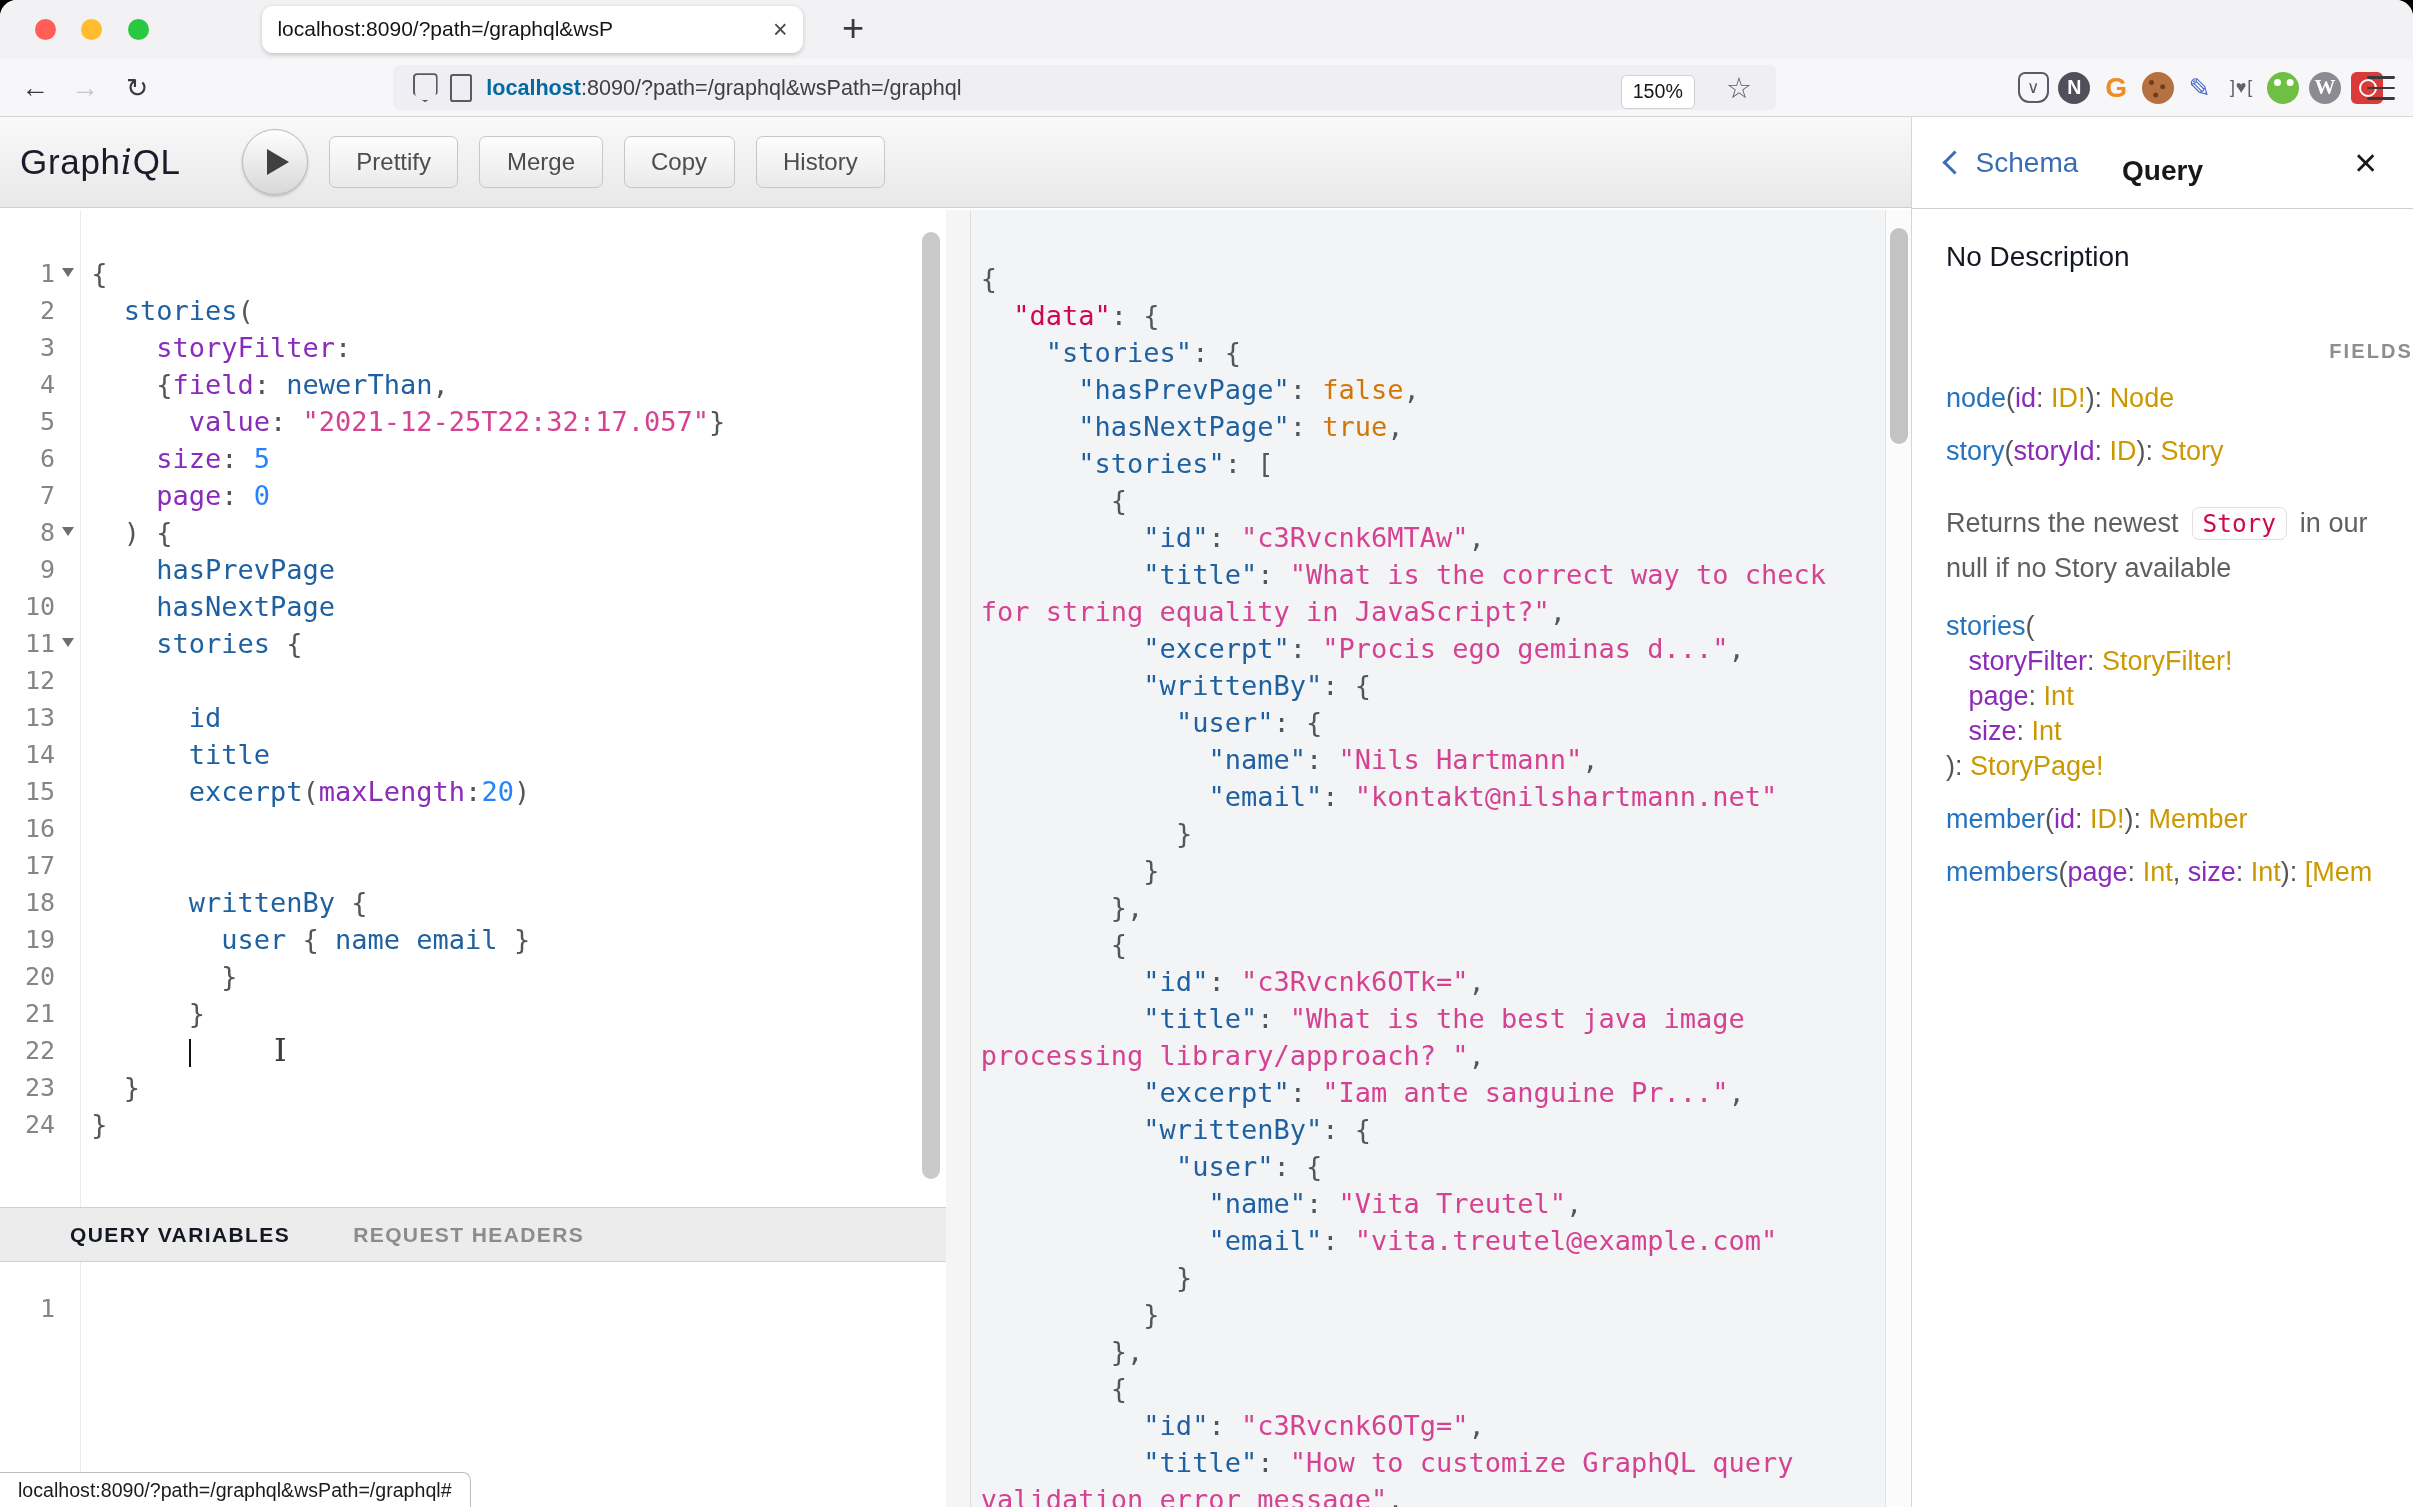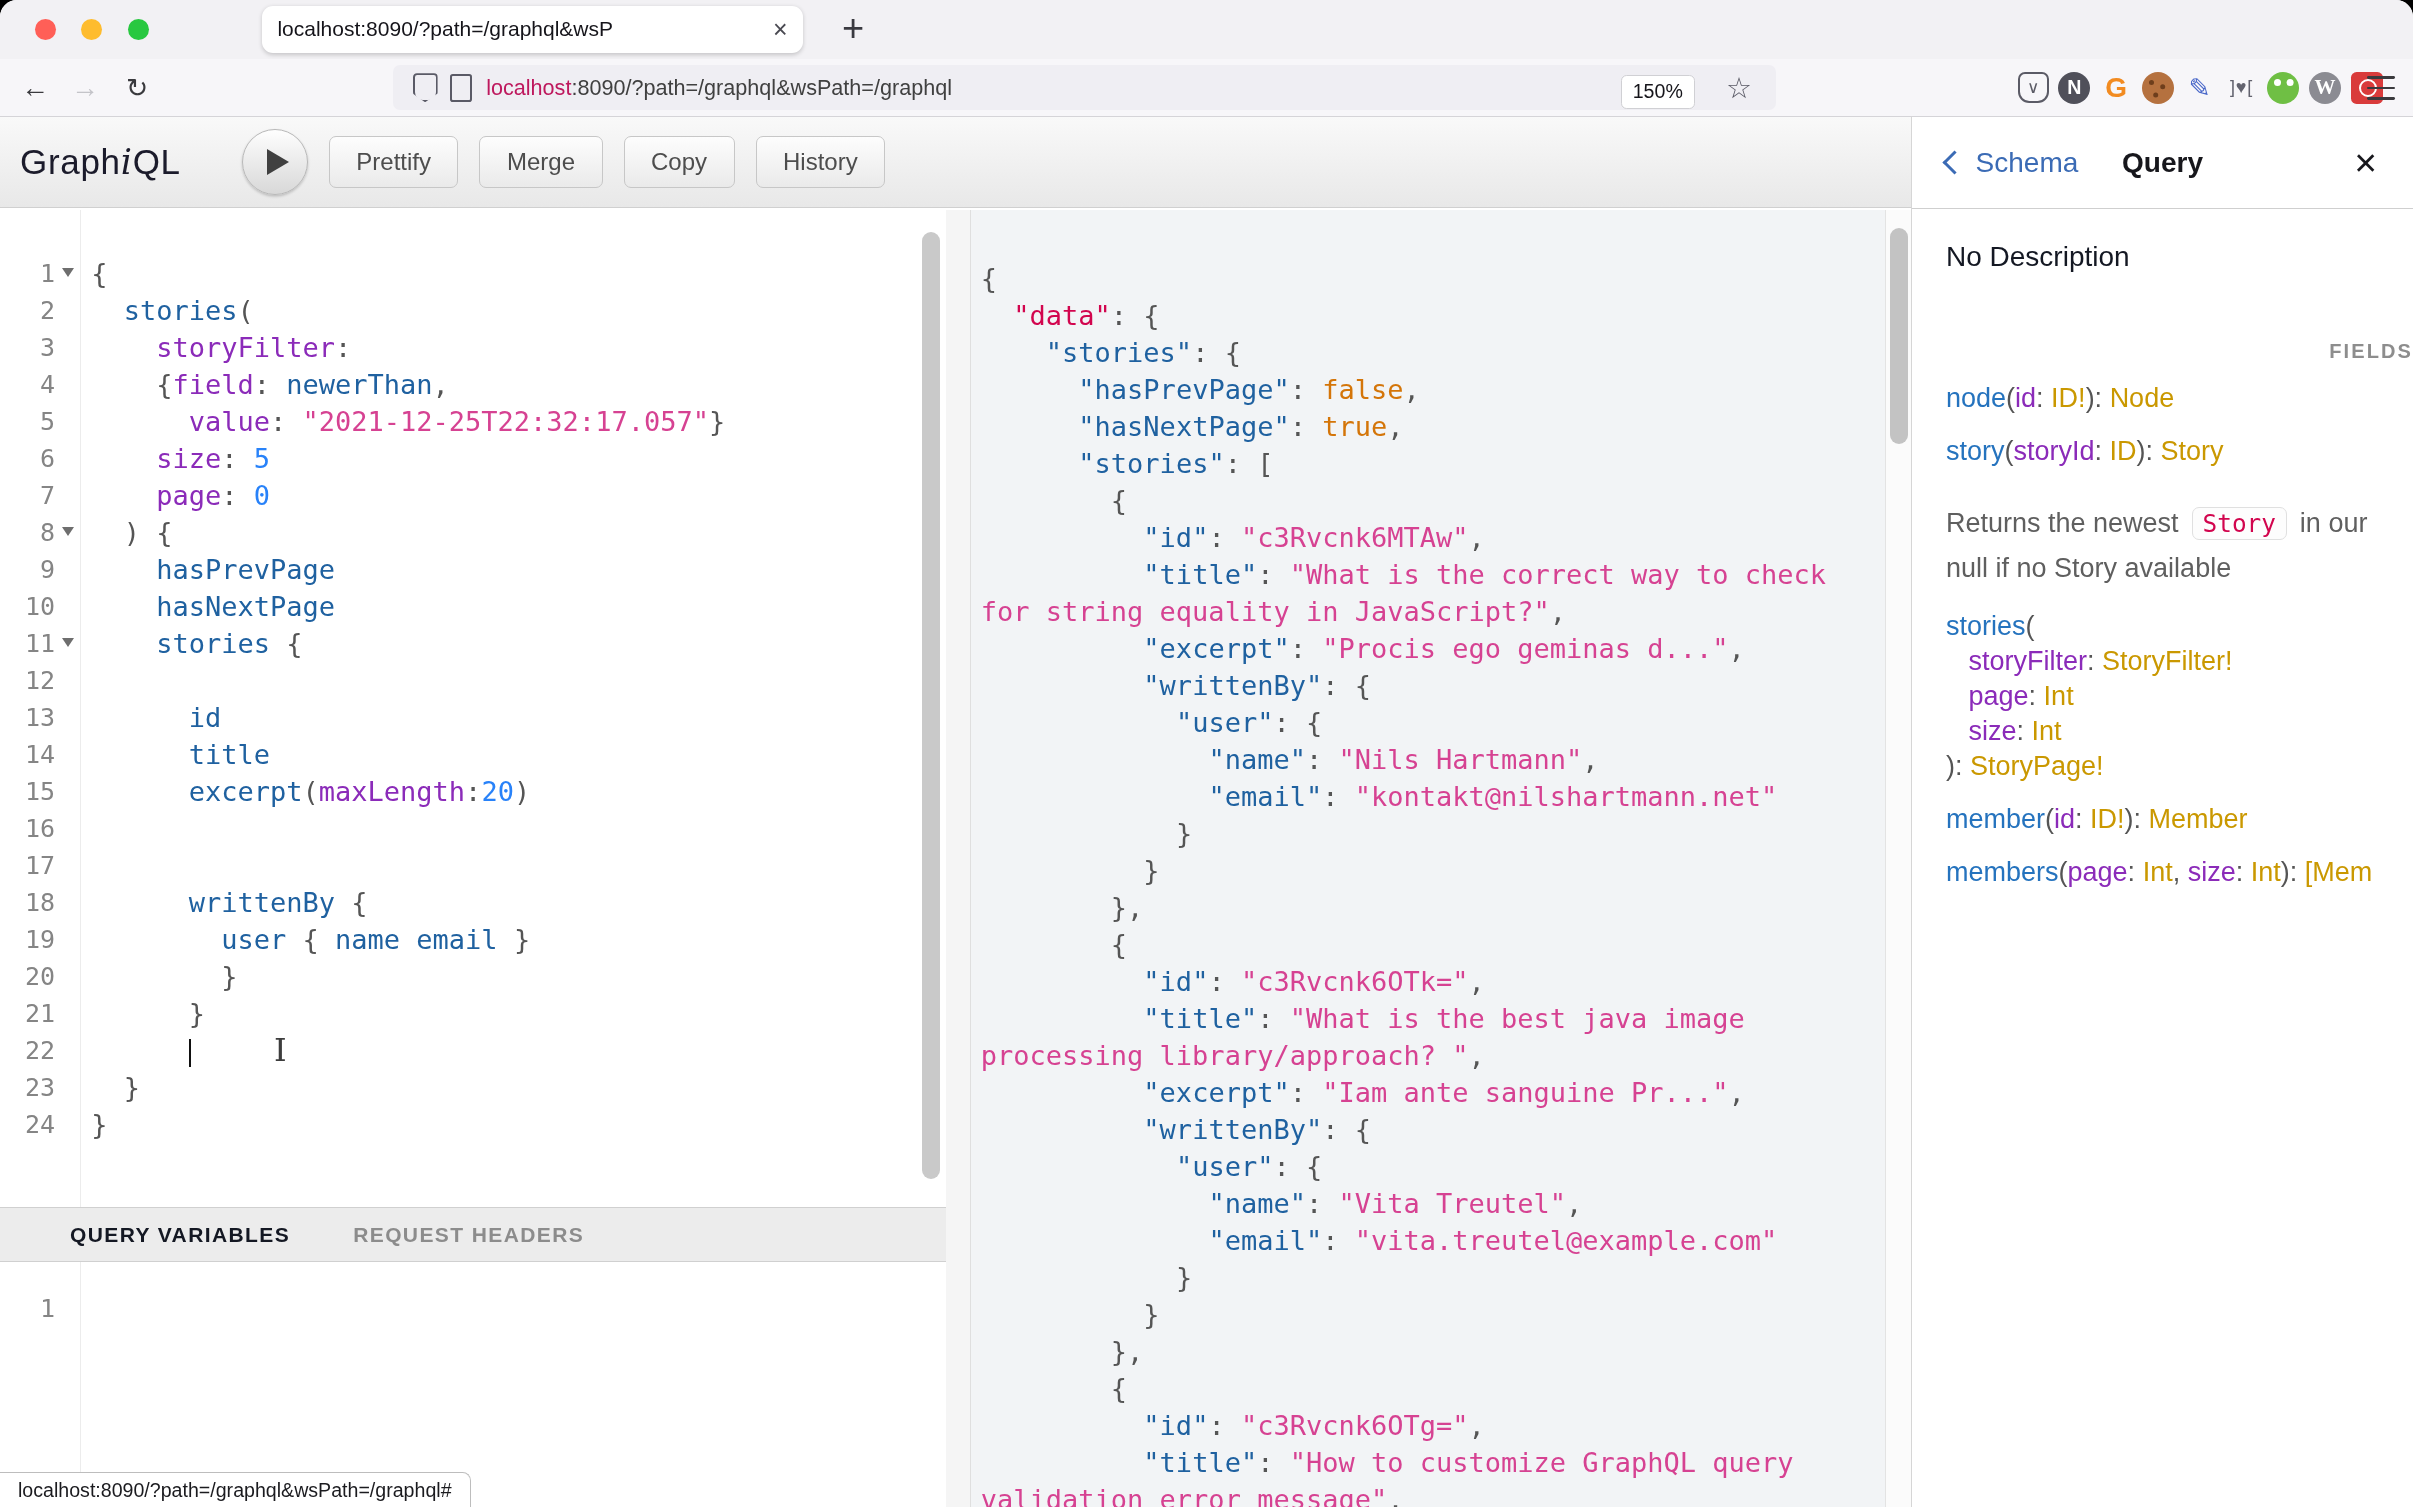--- a/index.html
+++ b/index.html
@@ -21,21 +21,21 @@
   #navrow{position:absolute;top:59px;left:0;right:0;height:57px;background:#f7f6f9;border-bottom:1.4px solid #d5d4d8;}
   .navicon{position:absolute;top:0;height:57px;display:flex;align-items:center;justify-content:center;
            font-size:28px;color:#3a3a3e;width:42px;}
   #nav-back{left:14px;} #nav-fwd{left:64px;color:#c4c4c9;} #nav-reload{left:116px;font-size:26.5px;}
   #urlbar{position:absolute;left:393px;top:6.3px;width:1383px;height:45px;background:#efeef3;border-radius:7px;
           display:flex;align-items:center;padding:0 14px;box-sizing:border-box;}
   #shield{width:21px;height:25px;border:2.1px solid #5a5a66;border-radius:4.2px 4.2px 9.8px 9.8px;
           clip-path:polygon(0 0,100% 0,100% 70%,50% 100%,0 70%);margin:0 12.6px 0 5.6px;}
   #pageicon{width:18px;height:24px;border:2.1px solid #5a5a66;border-radius:2.8px;margin-right:14px;}
   #urltext{font-size:21.6px;white-space:nowrap;}
-  #urltext .host{color:#be185d;} #urltext .rest{color:#404040;}
+  #urltext .host{color:#0369a1;font-weight:bold;} #urltext .rest{color:#404040;}
   #zoompill{position:absolute;right:81px;top:9.8px;height:32px;padding:0 11.2px;background:#fff;border:1.4px solid #d0d0d4;
             border-radius:5.6px;font-size:19.6px;color:#15141a;line-height:31px;}
   #star{position:absolute;right:24px;top:5.6px;font-size:29px;color:#5a5a66;}
   #extbar{position:absolute;left:2018px;top:0;height:57px;display:flex;align-items:center;gap:9.8px;}
   .ext{width:32px;height:32px;display:flex;align-items:center;justify-content:center;font-size:21px;color:#5b5b66;position:relative;}
   .ext.dark-circle{background:#50505a;border-radius:50%;color:#fff;font-weight:bold;font-size:19.6px;}
   .ext.gray-circle{background:#8b8b92;border-radius:50%;color:#fff;font-weight:bold;font-family:"Liberation Serif",serif;}
   .ext.orange-g{color:#f28b21;font-weight:bold;font-size:28px;}
   .ext.outline{border:2.1px solid #5b5b66;border-radius:7px 7px 11.2px 11.2px;width:26.5px;height:26.5px;font-size:17px;}
   .ext.cookie{background:#b5713f;border-radius:50%;}
@@ -102,21 +102,21 @@
   .rrow .txt{padding-left:9.8px;white-space:pre-wrap;word-wrap:break-word;width:55ch;}
   #res-track{position:absolute;right:0;top:0;bottom:0;width:25px;background:#fbfbfb;border-left:1.4px solid #e3e3e3;}
   #res-thumb{position:absolute;right:3.5px;top:18px;width:18px;height:216px;background:#c3c3c3;border-radius:9px;}
 
   
   #docs{position:absolute;top:117px;left:1911px;right:0;bottom:0;background:#fff;border-left:1.4px solid #d6d6d6;
         box-sizing:border-box;overflow:hidden;}
   #docs-header{position:relative;height:91px;border-bottom:1.4px solid #cfcfcf;}
   #docs-back{position:absolute;left:34px;top:0;height:91px;display:flex;align-items:center;gap:12.6px;color:#3B6BB5;font-size:28px;}
   #docs-back .chev{width:14px;height:14px;border-left:3.5px solid #3B6BB5;border-bottom:3.5px solid #3B6BB5;transform:rotate(45deg);}
-  #docs-title{position:absolute;left:0;right:0;top:0;height:91px;display:flex;align-items:center;justify-content:center;
+  #docs-title{position:absolute;left:0;right:0;top:8px;height:91px;display:flex;align-items:center;justify-content:center;
               font-size:28px;font-weight:bold;color:#17171c;}
   #docs-close{position:absolute;right:36px;top:0;height:91px;display:flex;align-items:center;font-size:39px;color:#17171c;font-weight:300;}
   #docs-search{height:94px;margin-left:34px;border-bottom:1.4px solid #e2e2e2;display:flex;align-items:center;gap:22.3px;}
   #mag{width:21px;height:21px;border:3.5px solid #17171c;border-radius:50%;position:relative;flex:none;}
   #mag::after{content:"";position:absolute;left:18px;top:21px;width:3.5px;height:12.6px;background:#17171c;transform:rotate(-45deg);}
   #docs-search .ph{font-size:28px;color:#9a9a9a;}
   #docs-body{padding:32px 0 0 34px;}
   #nodesc{font-size:28px;color:#141823;}
   #fieldsh{margin-top:67px;font-size:20px;font-weight:bold;letter-spacing:2.1px;color:#8d8d8d;text-align:right;}
   .doc-entry{margin-top:18px;font-size:27px;line-height:35px;white-space:pre;}

